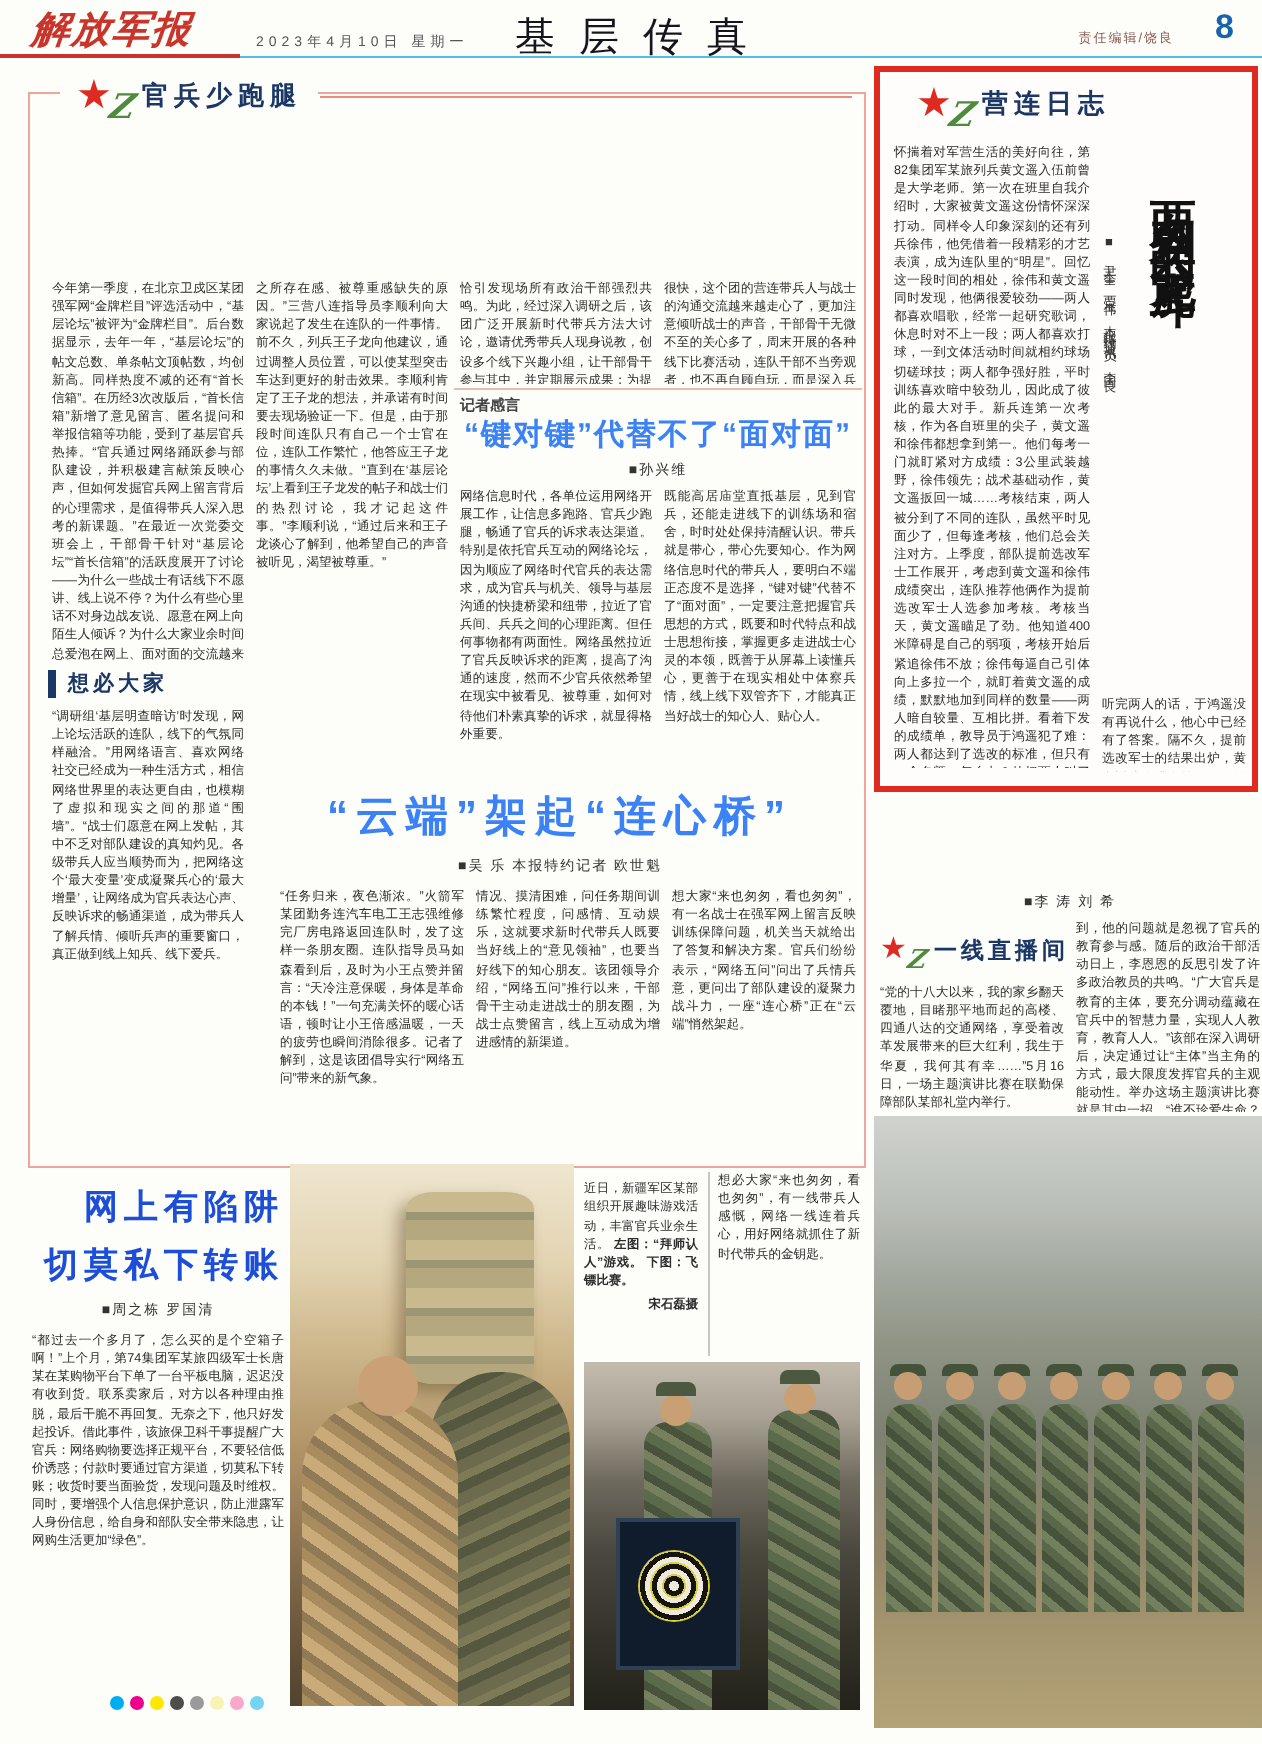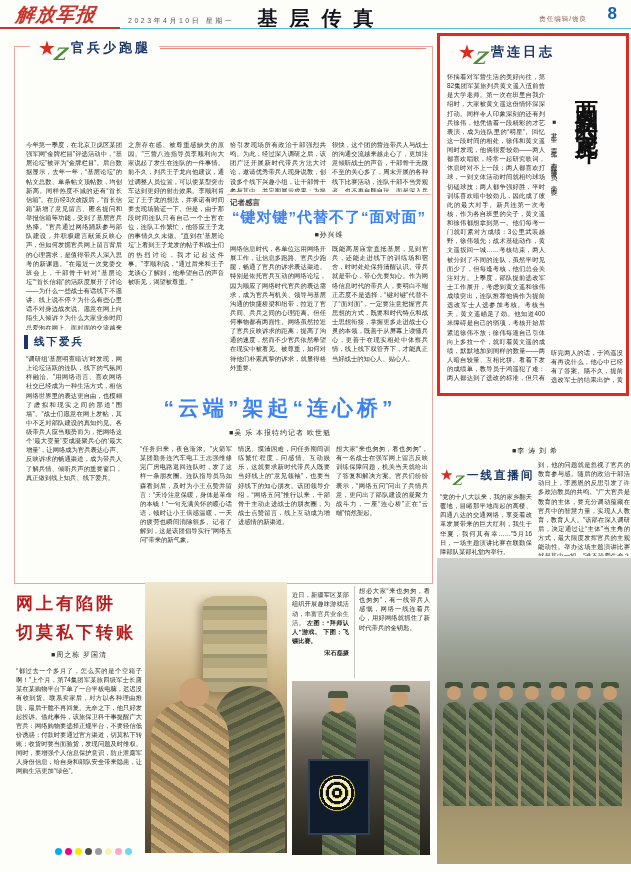--- a/index.html
+++ b/index.html
@@ -3,21 +3,21 @@
 <meta charset="utf-8">
 <style>
   html,body{margin:0;padding:0;background:#e9e7e2;}
   #page{position:relative;width:631px;height:872px;background:#fdfdfa;margin:0 auto;
         font-family:"Liberation Sans",sans-serif;overflow:hidden;}
   .abs{position:absolute;}
   
   .logo{left:16px;top:2px;font-family:"DejaVu Serif",serif;font-style:italic;font-weight:bold;
         font-size:19px;color:#c9342b;letter-spacing:1px;transform:skewX(-6deg);}
   .date{left:128px;top:16px;font-size:7px;letter-spacing:2.5px;color:#555;}
-  .section-title{left:0;right:0;top:5px;text-align:center;font-size:20px;font-weight:bold;
+  .section-title{left:0;right:0;top:5px;text-align:center;font-size:20px;font-weight:normal;
         letter-spacing:12px;color:#15151e;text-indent:12px;}
   .editor{right:44px;top:15px;font-size:6.5px;color:#8a5a52;letter-spacing:1px;}
   .pagenum{right:14px;top:4px;font-size:17px;font-weight:bold;color:#1763ae;}
   .hdr-rule{left:0;right:0;top:28px;height:1px;background:#52bfe4;}
   .hdr-rule-red{left:0;top:27px;width:120px;height:2px;background:#c9342b;}
   
   .left-frame{left:14px;top:46px;width:417px;height:536px;border:1px solid #f0a49a;}
   .red-box{left:437px;top:33px;width:186px;height:357px;border:3px solid #dd2b22;background:#fffdfb;}
   
   .badge{display:flex;align-items:center;gap:7px;background:#fdfdfa;padding:0 8px;}
@@ -37,21 +37,21 @@
   .byline{font-size:7.5px;color:#333;text-align:center;letter-spacing:1px;}
   .txt{font-size:6.3px;line-height:1.45;text-align:justify;color:#2c2c2c;overflow:hidden;}
   .subhead{font-weight:bold;color:#3b82f6;text-align:center;}
   .kicker{font-size:8px;color:#3a3a3a;text-align:center;letter-spacing:1px;font-family:"DejaVu Serif",serif;}
   .ext-label{font-weight:bold;font-size:10.5px;color:#1b3766;border-left:4px solid #1b3766;
         padding-left:6px;letter-spacing:2px;}
   .note-box{left:227px;top:194px;width:204px;height:186px;border-top:1px solid #e3bdb2;}
   .vtitle{writing-mode:vertical-rl;text-orientation:upright;font-size:23px;font-weight:bold;
         color:#111;letter-spacing:5px;}
   .vbyline{writing-mode:vertical-rl;text-orientation:upright;font-size:6.5px;color:#333;letter-spacing:2px;}
-  .trap-head{font-size:17px;font-weight:bold;color:#b91c1c;text-align:left;line-height:1.7;letter-spacing:3px;}
+  .trap-head{font-size:17px;font-weight:bold;color:#1d4ed8;text-align:right;line-height:1.7;letter-spacing:3px;}
   .vrule{width:1px;background:#c6c6c6;}
   
   .caption{font-size:6.2px;line-height:1.5;color:#2c2c2c;text-align:justify;}
   .caption .cap-b{font-weight:bold;}
   .caption .credit{display:block;text-align:right;font-weight:bold;margin-top:2px;}
   
   .photo{overflow:hidden;}
   .photo-left{left:145px;top:582px;width:142px;height:271px;
      background:linear-gradient(180deg,#efe6cf 0%,#e3d4b2 18%,#cdb78b 34%,#b29468 52%,#8d7350 70%,#6b573d 86%,#51422f 100%);}
   .hatstack{position:absolute;left:58px;top:14px;width:64px;height:96px;
@@ -104,21 +104,21 @@
     <span class="blabel">官兵少跑腿</span>
   </div>
   <div class="abs badge-line" style="left:160px;top:48px;width:266px;"></div>
 
 
   <div class="abs txt" style="left:26px;top:140px;width:96px;height:190px;">今年第一季度，在北京卫戍区某团强军网“金牌栏目”评选活动中，“基层论坛”被评为“金牌栏目”。后台数据显示，去年一年，“基层论坛”的帖文总数、单条帖文顶帖数，均创新高。同样热度不减的还有“首长信箱”。在历经3次改版后，“首长信箱”新增了意见留言、匿名提问和举报信箱等功能，受到了基层官兵热捧。“官兵通过网络踊跃参与部队建设，并积极建言献策反映心声，但如何发掘官兵网上留言背后的心理需求，是值得带兵人深入思考的新课题。”在最近一次党委交班会上，干部骨干针对“基层论坛”“首长信箱”的活跃度展开了讨论——为什么一些战士有话线下不愿讲、线上说不停？为什么有些心里话不对身边战友说、愿意在网上向陌生人倾诉？为什么大家业余时间总爱泡在网上、面对面的交流越来越少……</div>
   <div class="abs txt" style="left:128px;top:140px;width:96px;height:440px;">之所存在感、被尊重感缺失的原因。”三营八连指导员李顺利向大家说起了发生在连队的一件事情。前不久，列兵王子龙向他建议，通过调整人员位置，可以使某型突击车达到更好的射击效果。李顺利肯定了王子龙的想法，并承诺有时间要去现场验证一下。但是，由于那段时间连队只有自己一个士官在位，连队工作繁忙，他答应王子龙的事情久久未做。“直到在‘基层论坛’上看到王子龙发的帖子和战士们的热烈讨论，我才记起这件事。”李顺利说，“通过后来和王子龙谈心了解到，他希望自己的声音被听见，渴望被尊重。”</div>
   <div class="abs txt" style="left:230px;top:140px;width:96px;height:52px;">恰引发现场所有政治干部强烈共鸣。为此，经过深入调研之后，该团广泛开展新时代带兵方法大讨论，邀请优秀带兵人现身说教，创设多个线下兴趣小组，让干部骨干参与其中，并定期展示成果；为提高集体活动质量，每月组织官兵评议活动安排，广泛听取大家的意见建议，真正把业余时间还给官兵，把选择权交给官兵。</div>
   <div class="abs txt" style="left:332px;top:140px;width:96px;height:52px;">很快，这个团的营连带兵人与战士的沟通交流越来越走心了，更加注意倾听战士的声音，干部骨干无微不至的关心多了，周末开展的各种线下比赛活动，连队干部不当旁观者，也不再自顾自玩，而是深入兵阵之中与战士打成一片，线上线下的距离一下子拉近了。</div>
 
-  <div class="abs ext-label" style="left:24px;top:335px;">线下爱兵</div>
+  <div class="abs ext-label" style="left:24px;top:335px;">想必大家</div>
   <div class="abs txt" style="left:26px;top:354px;width:96px;height:224px;">“调研组‘基层明查暗访’时发现，网上论坛活跃的连队，线下的气氛同样融洽。”用网络语言、喜欢网络社交已经成为一种生活方式，相信网络世界里的表达更自由，也模糊了虚拟和现实之间的那道“围墙”。“战士们愿意在网上发帖，其中不乏对部队建设的真知灼见。各级带兵人应当顺势而为，把网络这个‘最大变量’变成凝聚兵心的‘最大增量’，让网络成为官兵表达心声、反映诉求的畅通渠道，成为带兵人了解兵情、倾听兵声的重要窗口，真正做到线上知兵、线下爱兵。</div>
 
   <div class="abs note-box"></div>
   <div class="abs" style="left:230px;top:198px;font-size:7.5px;font-weight:bold;color:#444;">记者感言</div>
   <div class="abs subhead" style="left:230px;top:208px;width:198px;font-size:15px;letter-spacing:1px;">“键对键”代替不了“面对面”</div>
   <div class="abs byline" style="left:230px;top:230px;width:198px;font-size:7px;">■孙兴维</div>
   <div class="abs txt" style="left:230px;top:244px;width:96px;height:134px;">网络信息时代，各单位运用网络开展工作，让信息多跑路、官兵少跑腿，畅通了官兵的诉求表达渠道。特别是依托官兵互动的网络论坛，因为顺应了网络时代官兵的表达需求，成为官兵与机关、领导与基层沟通的快捷桥梁和纽带，拉近了官兵间、兵兵之间的心理距离。但任何事物都有两面性。网络虽然拉近了官兵反映诉求的距离，提高了沟通的速度，然而不少官兵依然希望在现实中被看见、被尊重，如何对待他们朴素真挚的诉求，就显得格外重要。</div>
   <div class="abs txt" style="left:332px;top:244px;width:96px;height:134px;">既能高居庙堂直抵基层，见到官兵，还能走进线下的训练场和宿舍，时时处处保持清醒认识。带兵就是带心，带心先要知心。作为网络信息时代的带兵人，要明白不端正态度不是选择，“键对键”代替不了“面对面”，一定要注意把握官兵思想的方式，既要和时代特点和战士思想衔接，掌握更多走进战士心灵的本领，既善于从屏幕上读懂兵心，更善于在现实相处中体察兵情，线上线下双管齐下，才能真正当好战士的知心人、贴心人。</div>
 
   <div class="abs subhead" style="left:130px;top:394px;width:300px;font-size:21px;letter-spacing:4px;">“云端”架起“连心桥”</div>

